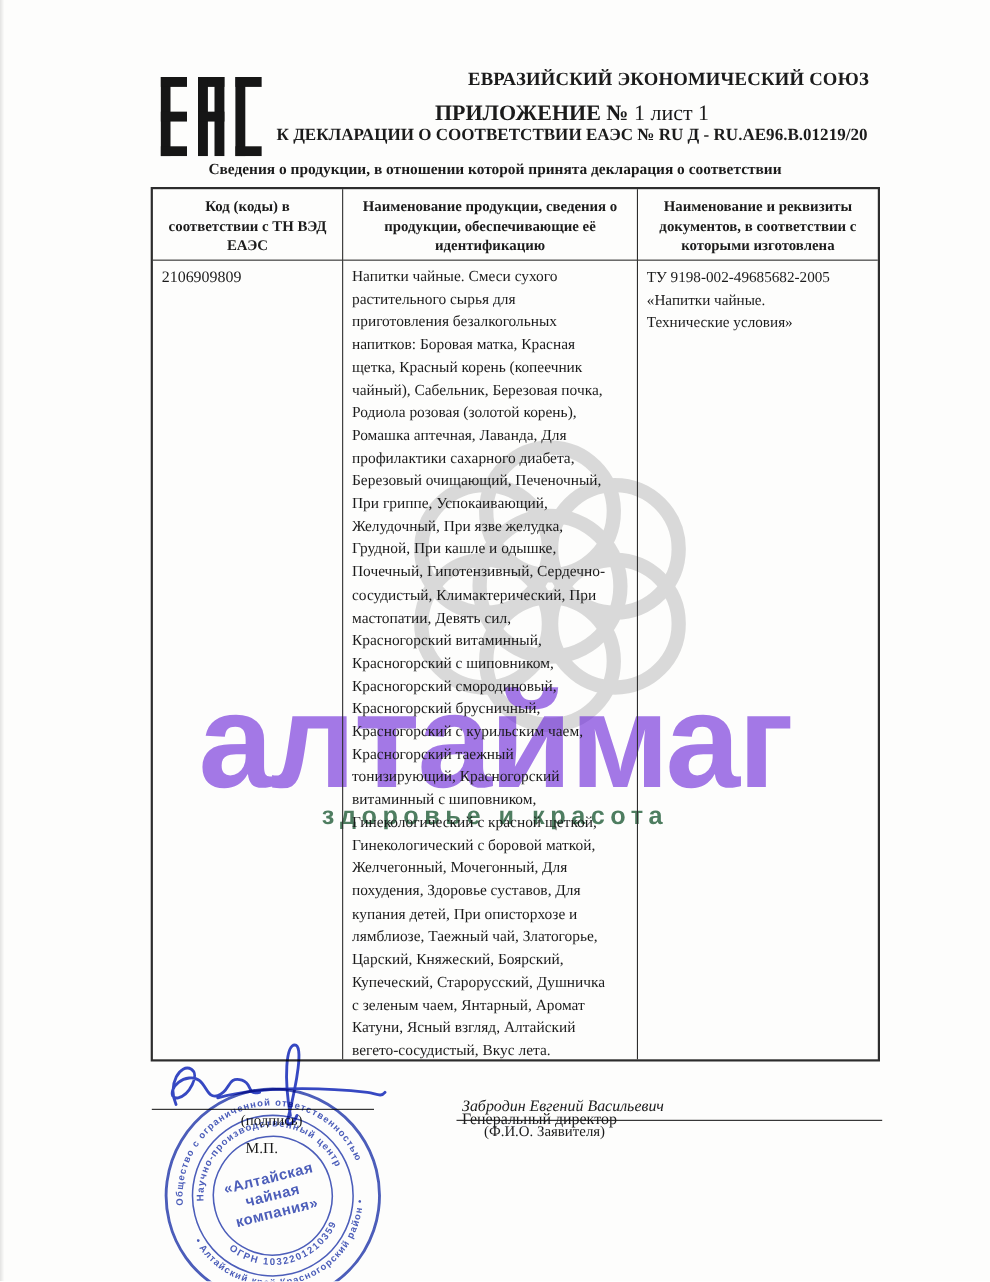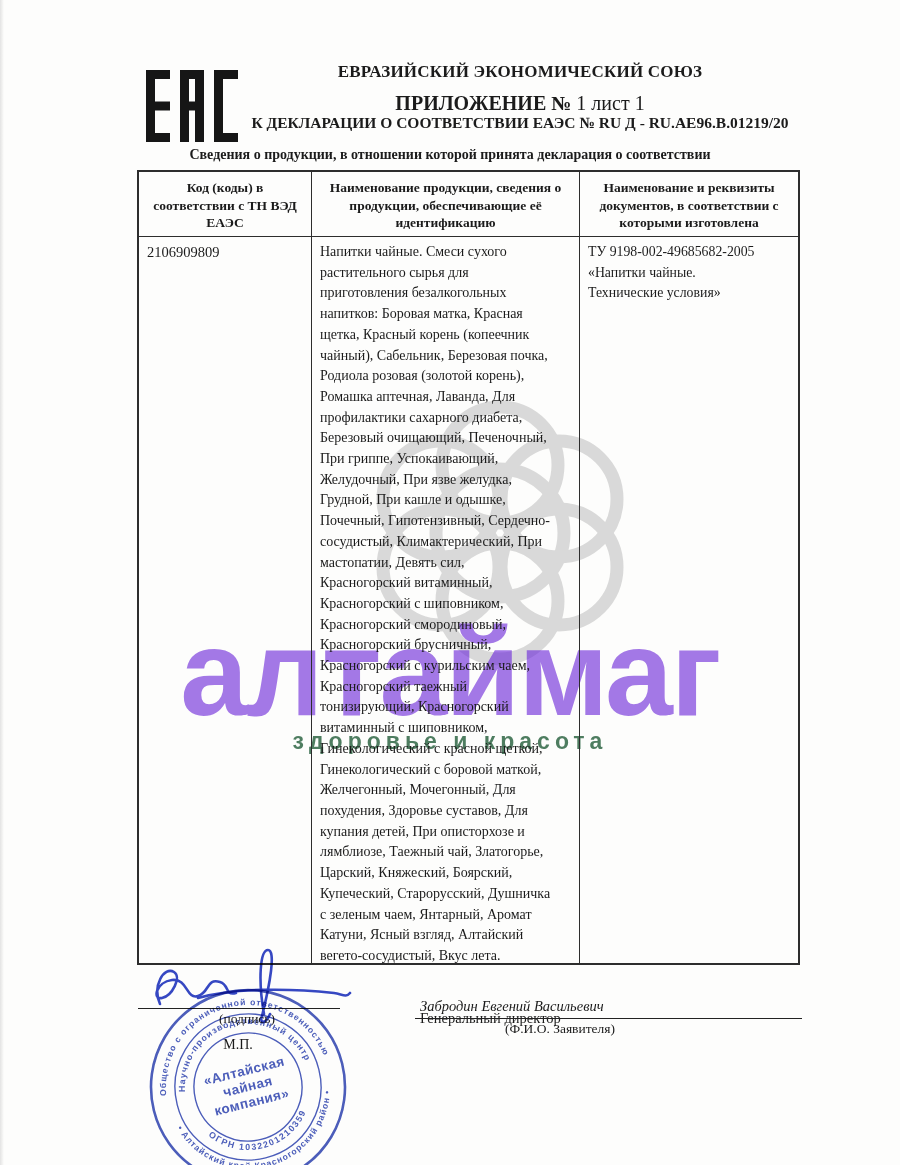--- a/index.html
+++ b/index.html
@@ -8,21 +8,21 @@
     background:#fdfdfc; overflow:hidden;
     font-family:"Liberation Serif", serif; color:#1b1b1b;
   }
   .page::before{ 
     content:""; position:absolute; left:0; top:0; bottom:0; width:4px;
     background:linear-gradient(to right, rgba(0,0,0,.10), rgba(0,0,0,0)); z-index:6;
   }
   .abs { position:absolute; }
 
   
-  .hdr-union   { top:62px;  left:250px; width:540px; text-align:center; font-weight:bold; font-size:17px; letter-spacing:.2px; }
+  .hdr-union   { top:62px;  left:250px; width:540px; text-align:right; font-weight:bold; font-size:17px; letter-spacing:.2px; }
   .hdr-appx    { top:92px;  left:250px; width:540px; text-align:center; font-size:20px; }
   .hdr-appx b  { font-weight:bold; }
   .hdr-decl    { top:114px; left:150px; width:740px; text-align:center; font-weight:bold; font-size:15.5px; }
   .hdr-sub     { top:147px; left:0;     width:900px; text-align:center; font-weight:bold; font-size:14px; }
 
   
   .eac { left:146px; top:70px; width:92px; height:72px; }
   .eac rect { fill:#161616; }
 
   
@@ -50,21 +50,21 @@
   .td-code { font-size:14.5px; }
   .td-docs { font-size:13.8px; }
 
   
   .sig-line-left  { left:138px; top:1008px; width:202px; border-top:1.6px solid #222; z-index:2; }
   .sig-caption    { left:182px; top:1011px; width:130px; text-align:center; font-size:13.5px; z-index:2; }
   .seal-caption   { left:208px; top:1037px; width:60px;  text-align:center; font-size:14px; z-index:2; }
   .dir-title      { left:420px; top:978px;  font-size:14.5px; z-index:2;margin-top:32px; }
   .dir-name       { left:420px; top:998px;  font-size:14.5px; z-index:2;font-style:italic; }
   .sig-line-right { left:415px; top:1018px; width:387px; border-top:1.6px solid #222; z-index:2; }
-  .name-caption   { left:440px; top:1021px; width:240px; text-align:center; font-size:13.5px; z-index:2; }
+  .name-caption   { left:440px; top:1021px; width:240px; text-align:left; font-size:13.5px; z-index:2; }
 
   
   .stamp { left:146px; top:985px; width:204px; height:204px; z-index:3;
            transform:rotate(-14deg); mix-blend-mode:multiply; opacity:.92; }
   .stamp circle { fill:none; stroke:#3c50b6; }
   .stamp .ringtext { fill:#3c50b6; font-family:"Liberation Sans", sans-serif; font-weight:bold; }
   .stamp .ctr { fill:#3c50b6; font-family:"Liberation Sans", sans-serif; font-weight:bold;
                 font-size:13.5px; text-anchor:middle; letter-spacing:.5px; }
   .autograph { left:138px; top:938px; width:230px; height:92px; z-index:4; mix-blend-mode:multiply; }
   .autograph path { fill:none; stroke:#2b3ec2; stroke-width:2.6; stroke-linecap:round; opacity:.95; }

